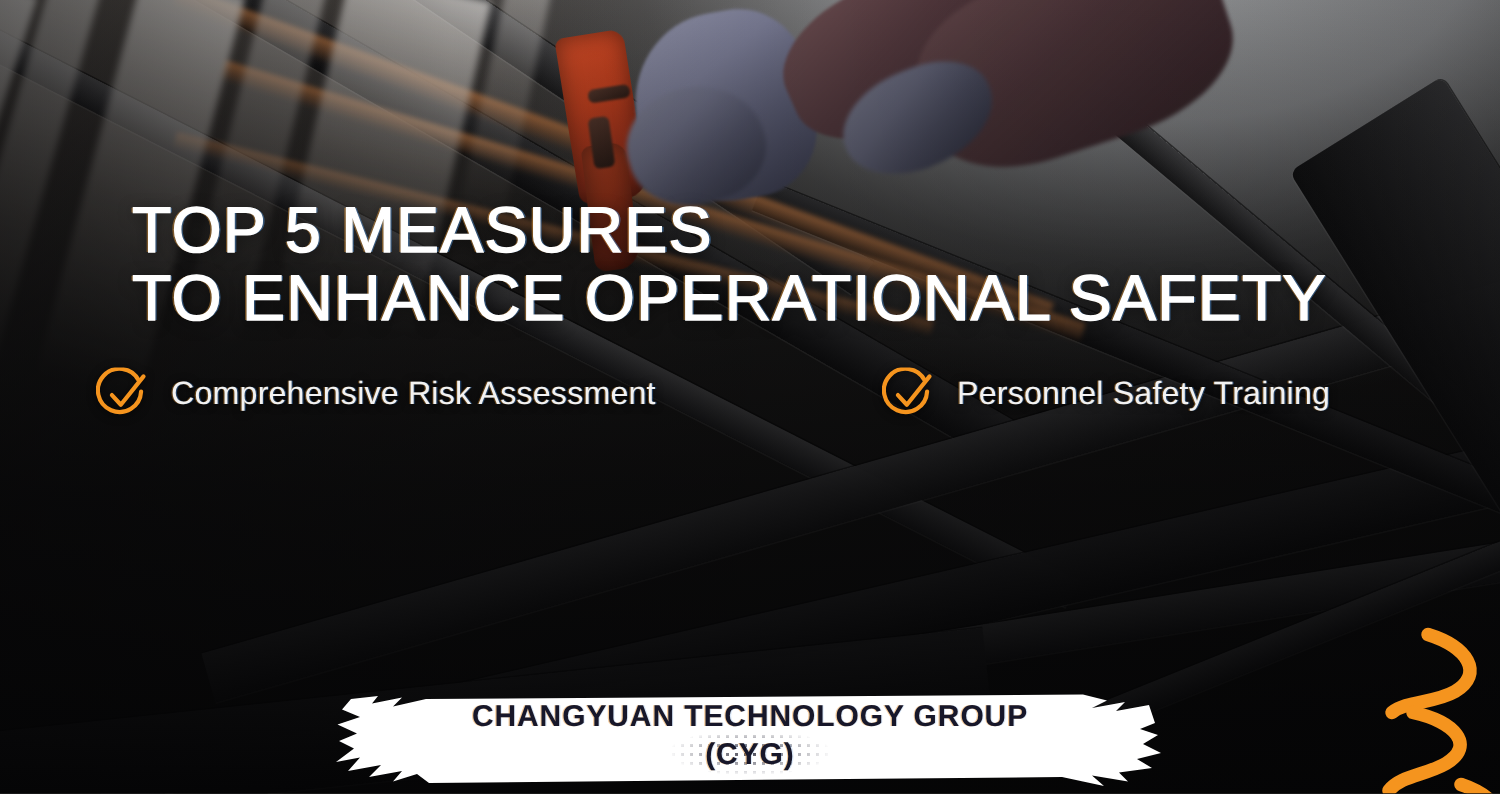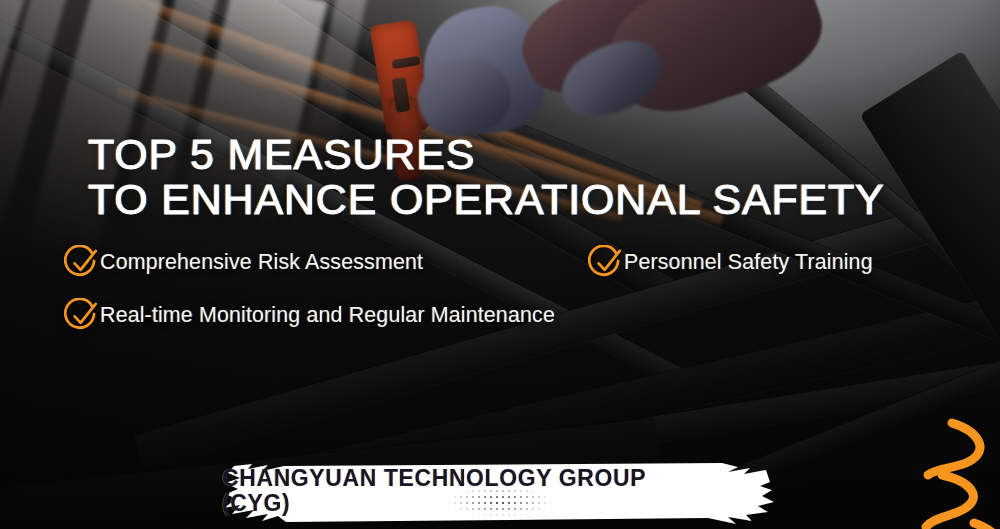--- a/index.html
+++ b/index.html
@@ -118,20 +118,21 @@
     width: 890px;
   }
   .col { position: absolute; top: 0; }
   .col-left  { left: 0;   width: 560px; }
   .col-right { left: 524px; width: 370px; text-align: right; }
 
   .item {
     display: flex;
     align-items: center;
     height: 53px;
+    gap: 14px;
   }
   .check-icon {
     flex: 0 0 auto;
     width: 36px;
     height: 36px;
     display: block;
     filter: drop-shadow(0 1px 3px rgba(0,0,0,.7));
   }
   .item-label {
     color: #f2f2f2;
@@ -151,23 +152,24 @@
     left: 222px;
     top: 452px;
     width: 556px;
     height: 77px;
   }
   .banner-svg { position: absolute; inset: 0; width: 100%; height: 100%; }
   .banner-text {
     position: absolute;
     left: 0; right: 0;
     top: 14px;
+    text-align: center;
     color: #17172a;
     font-weight: bold;
-    font-size: 23px;
+    font-size: 20px;
     line-height: 25px;
     letter-spacing: 0.6px;
     text-transform: uppercase;
     text-shadow: -0.8px 0 0 rgba(232,140,30,0.45), 0.7px 0 0 rgba(70,140,220,0.20);
   }
   .banner-text .bl { display: block; }
 
   
   .halftone {
     position: absolute;
@@ -252,27 +254,20 @@
 
       <div class="item">
         <svg class="check-icon" viewBox="0 0 40 40">
           <path d="M31.6 9.5 A16 16 0 1 0 33.4 17.8" fill="none" stroke="#F5941E" stroke-width="3.1" stroke-linecap="round"></path>
           <path d="M11.8 20.4 L18.4 27.6 L35.2 6.6" fill="none" stroke="#F5941E" stroke-width="3.1" stroke-linecap="round" stroke-linejoin="round"></path>
         </svg>
         <span class="item-label">Comprehensive Risk Assessment</span>
       </div>
 
 
-      <div class="item">
-        <svg class="check-icon" viewBox="0 0 40 40">
-          <path d="M31.6 9.5 A16 16 0 1 0 33.4 17.8" fill="none" stroke="#F5941E" stroke-width="3.1" stroke-linecap="round"></path>
-          <path d="M11.8 20.4 L18.4 27.6 L35.2 6.6" fill="none" stroke="#F5941E" stroke-width="3.1" stroke-linecap="round" stroke-linejoin="round"></path>
-        </svg>
-        <span class="item-label">Real-time Monitoring and Regular Maintenance</span>
-      </div>
 
     </div>
 
     <div class="col col-right">
 
       <div class="item">
         <svg class="check-icon" viewBox="0 0 40 40">
           <path d="M31.6 9.5 A16 16 0 1 0 33.4 17.8" fill="none" stroke="#F5941E" stroke-width="3.1" stroke-linecap="round"></path>
           <path d="M11.8 20.4 L18.4 27.6 L35.2 6.6" fill="none" stroke="#F5941E" stroke-width="3.1" stroke-linecap="round" stroke-linejoin="round"></path>
         </svg>

